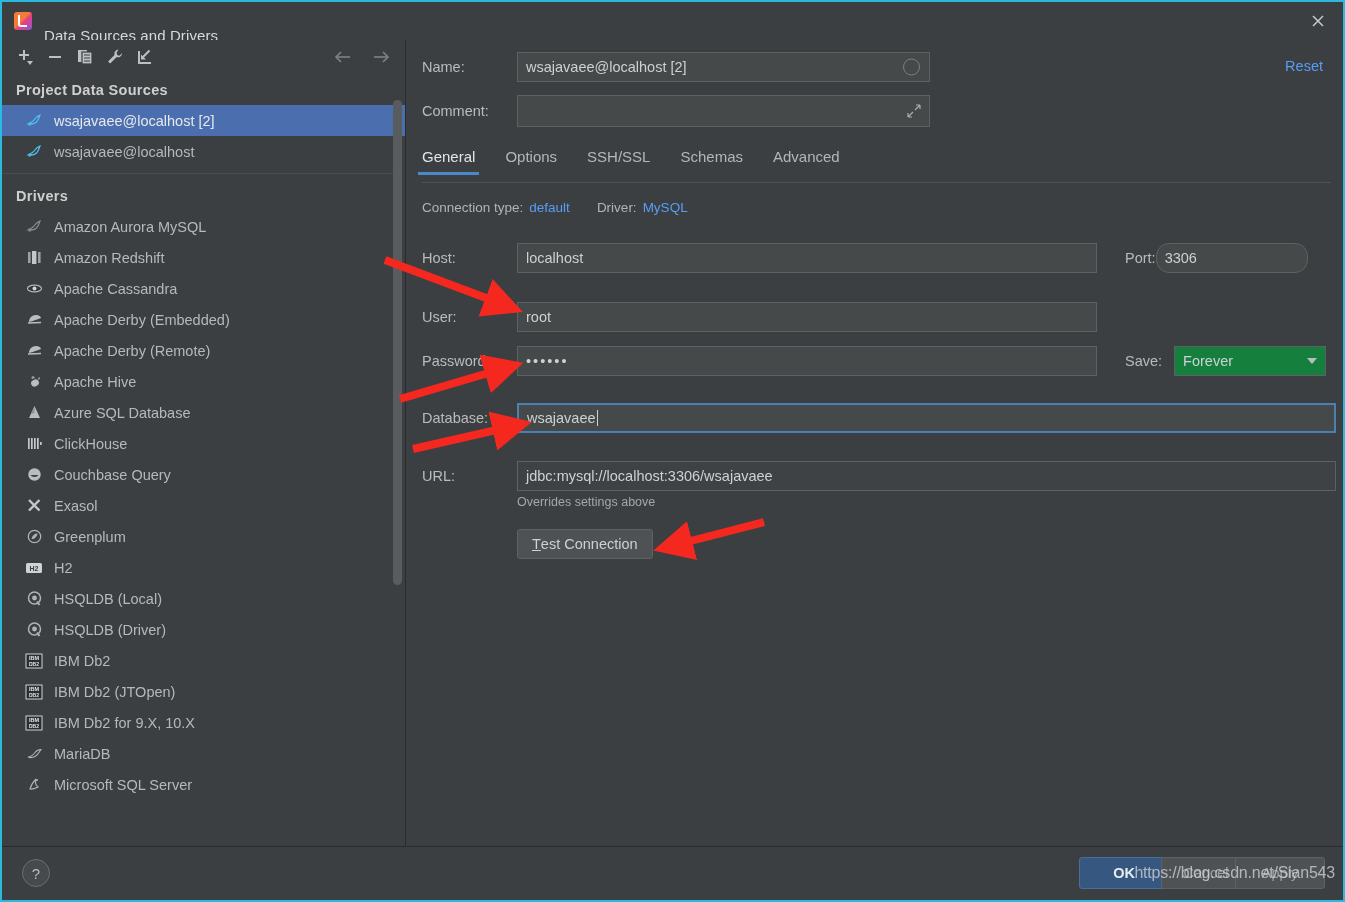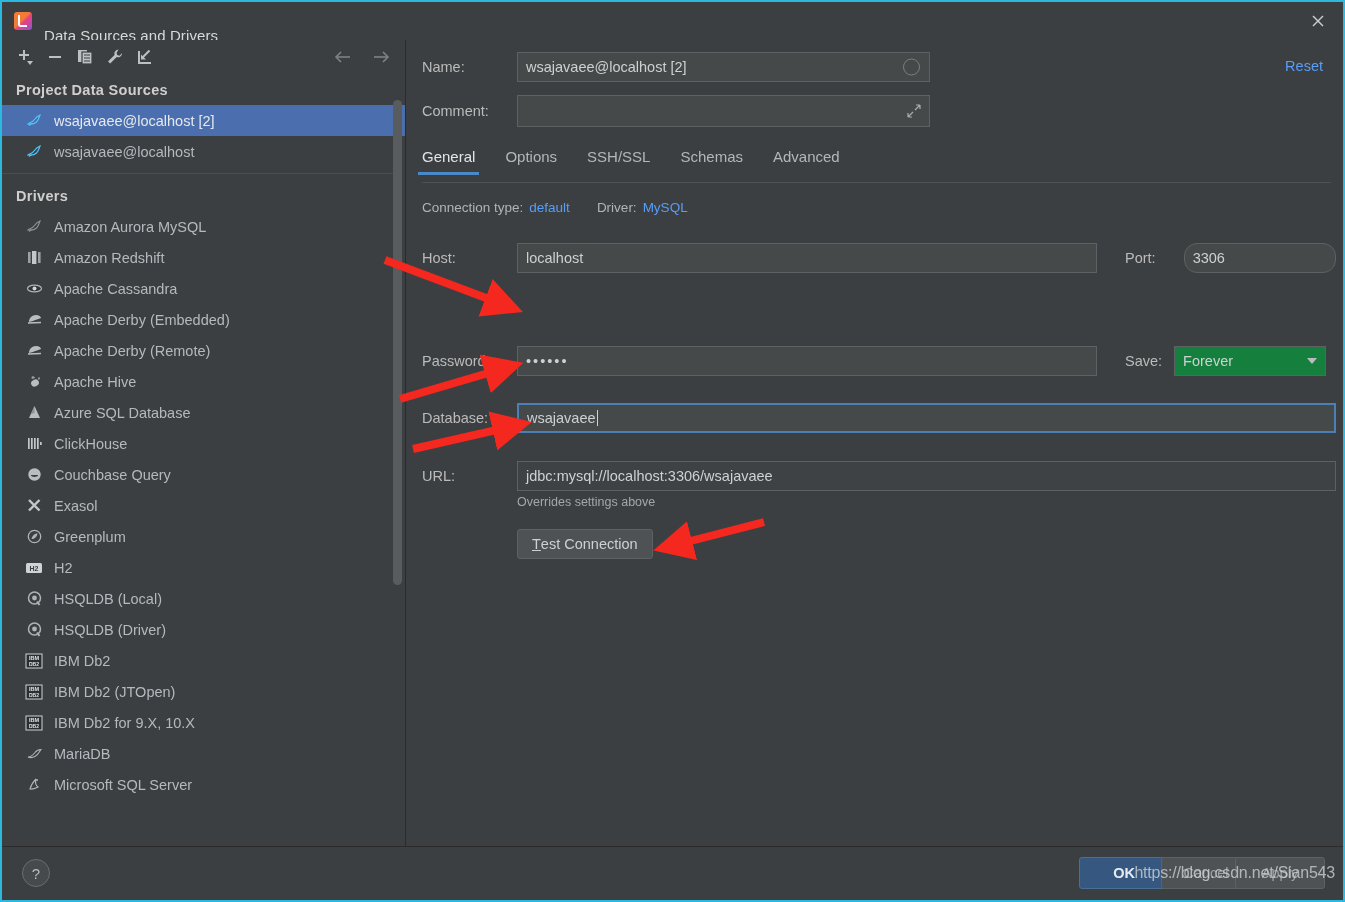--- a/index.html
+++ b/index.html
@@ -700,25 +700,31 @@
       <span style="margin-left:27px;">Driver:</span>
       <span class="link-blue" style="margin-left:6px;">MySQL</span>
     </div>
 
     <div class="form-row" style="left:15px; top:203px;">
       <div class="lbl" style="width:95px;">Host:</div>
       <div class="field" style="width:580px;">
         <span>localhost</span>
       </div>
       <div class="lbl" style="margin-left:28px;">Port:</div>
-      <div class="field" style="width:152px; margin-left:28px;border-radius:13px;">
+      <div class="field" style="width:152px; margin-left:0;border-radius:13px;">
         <span>3306</span>
       </div>
     </div>
 
+    <div class="form-row" style="left:15px; top:262px;">
+      <div class="lbl" style="width:95px;">User:</div>
+      <div class="field" style="width:580px;">
+        <span>root</span>
+      </div>
+    </div>
 
     <div class="form-row" style="left:15px; top:306px;">
       <div class="lbl" style="width:95px;">Password:</div>
       <div class="field" style="width:580px; letter-spacing:2px;">
         <span>••••••</span>
       </div>
       <div class="lbl" style="margin-left:28px;">Save:</div>
       <div class="combo" style="margin-left:12px;">
         <span>Forever</span>
         <span class="arrow"></span>

